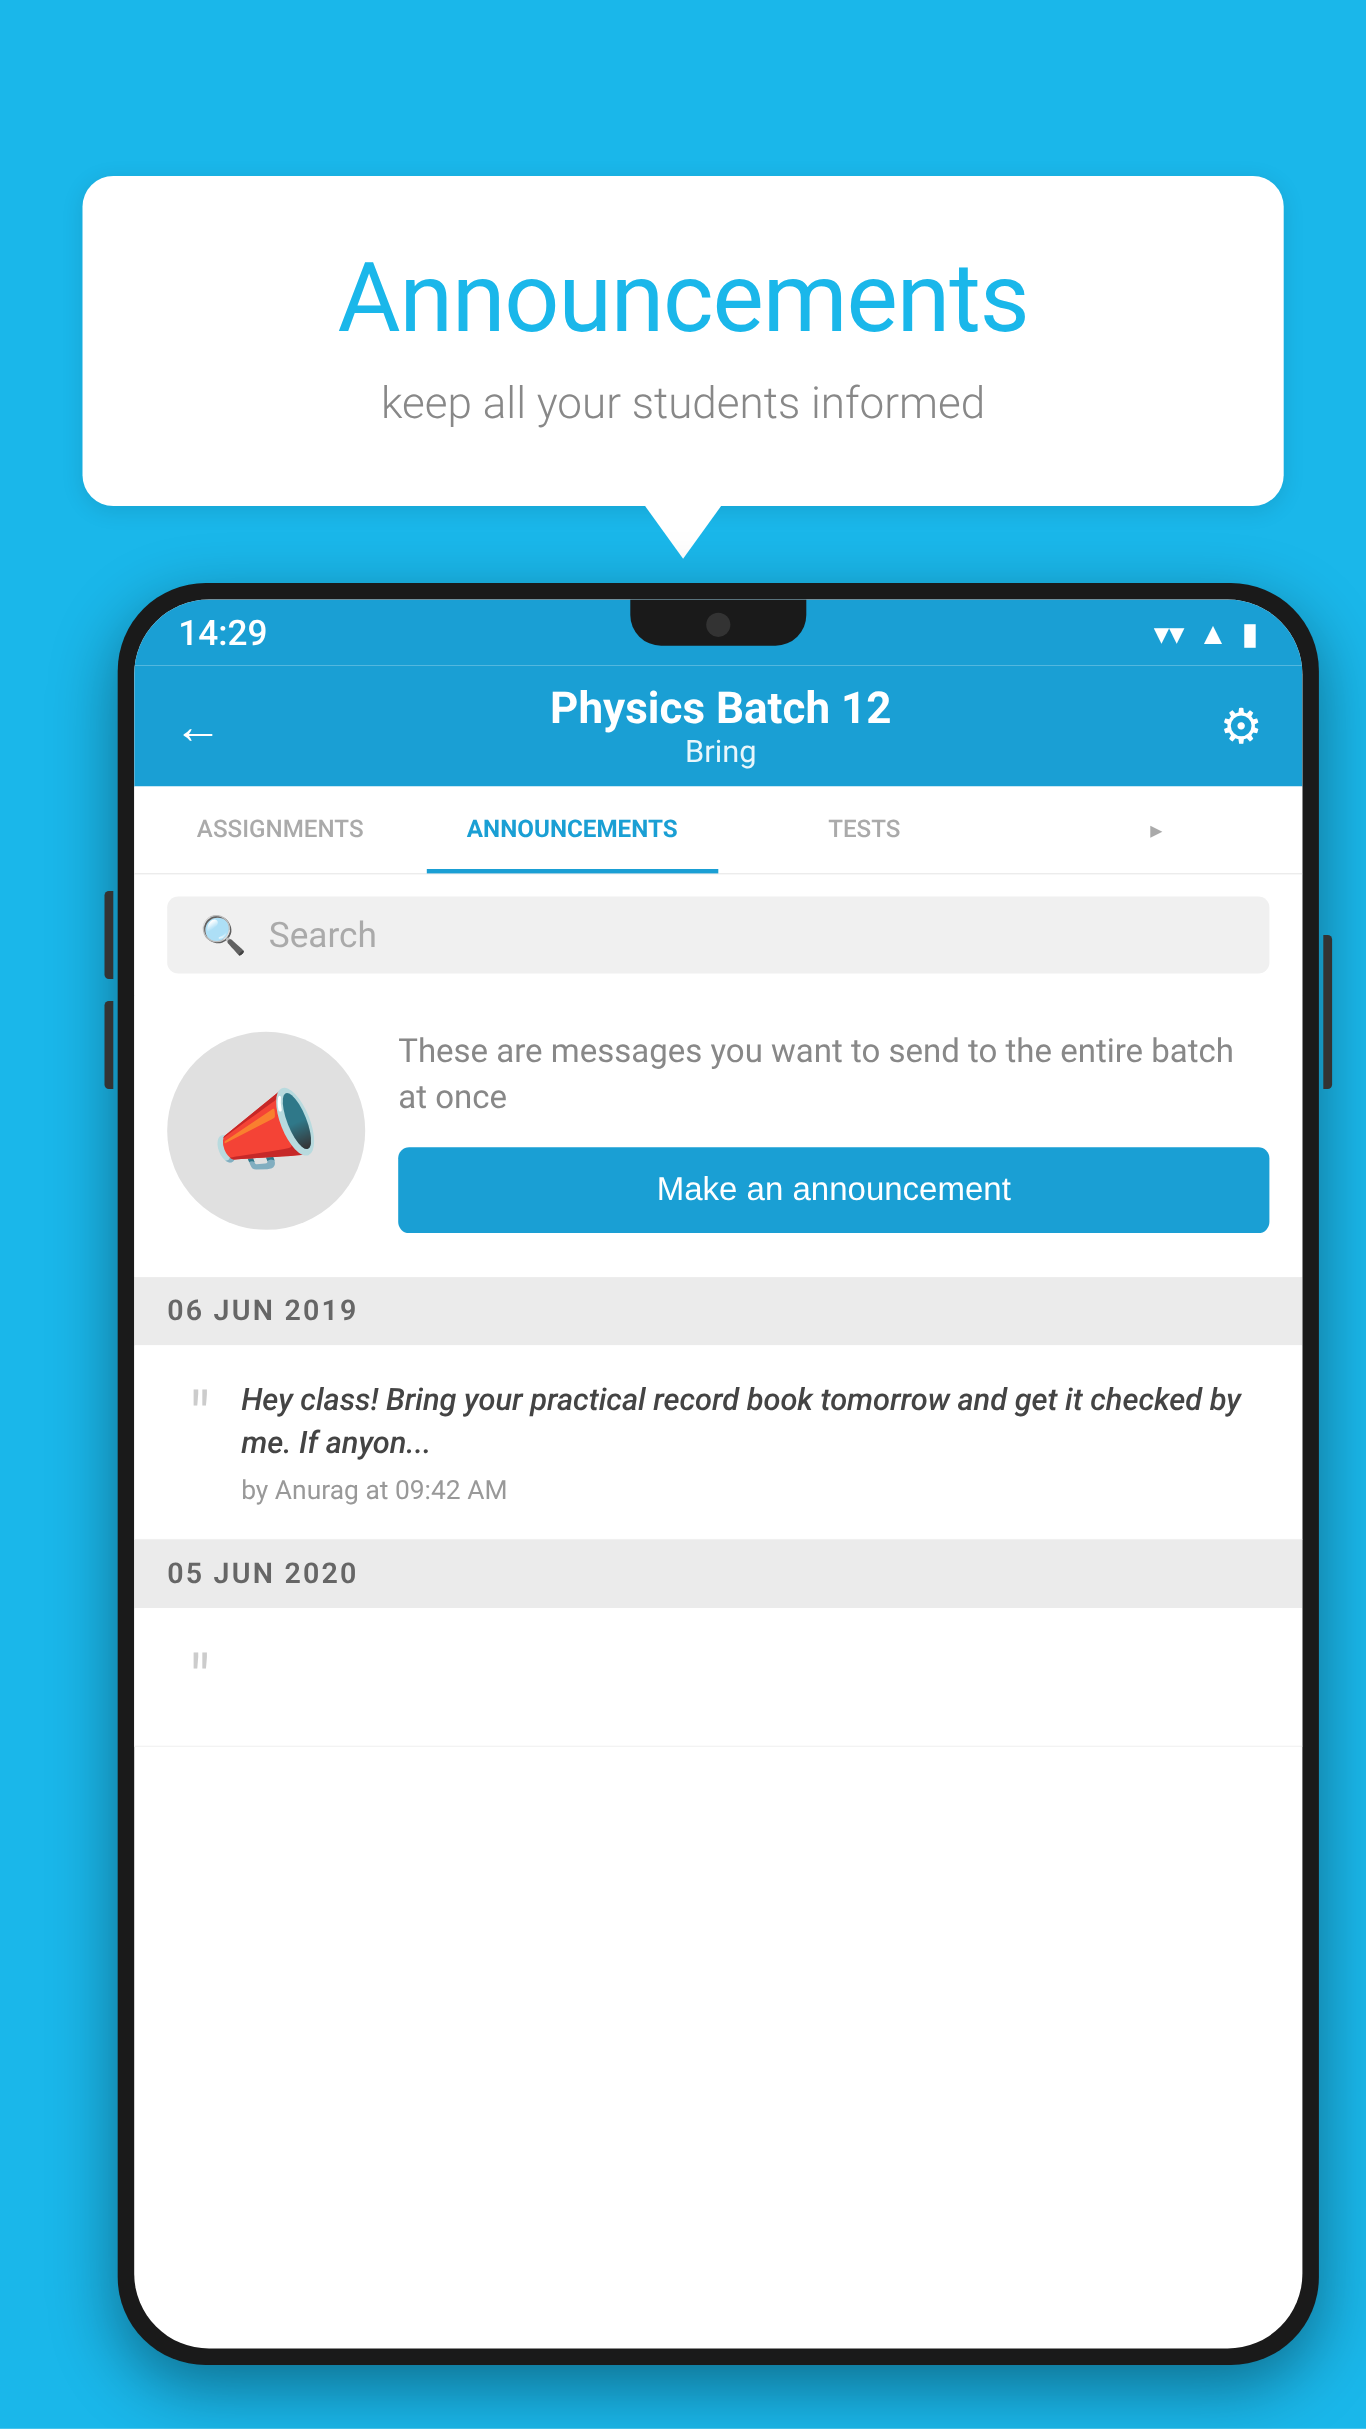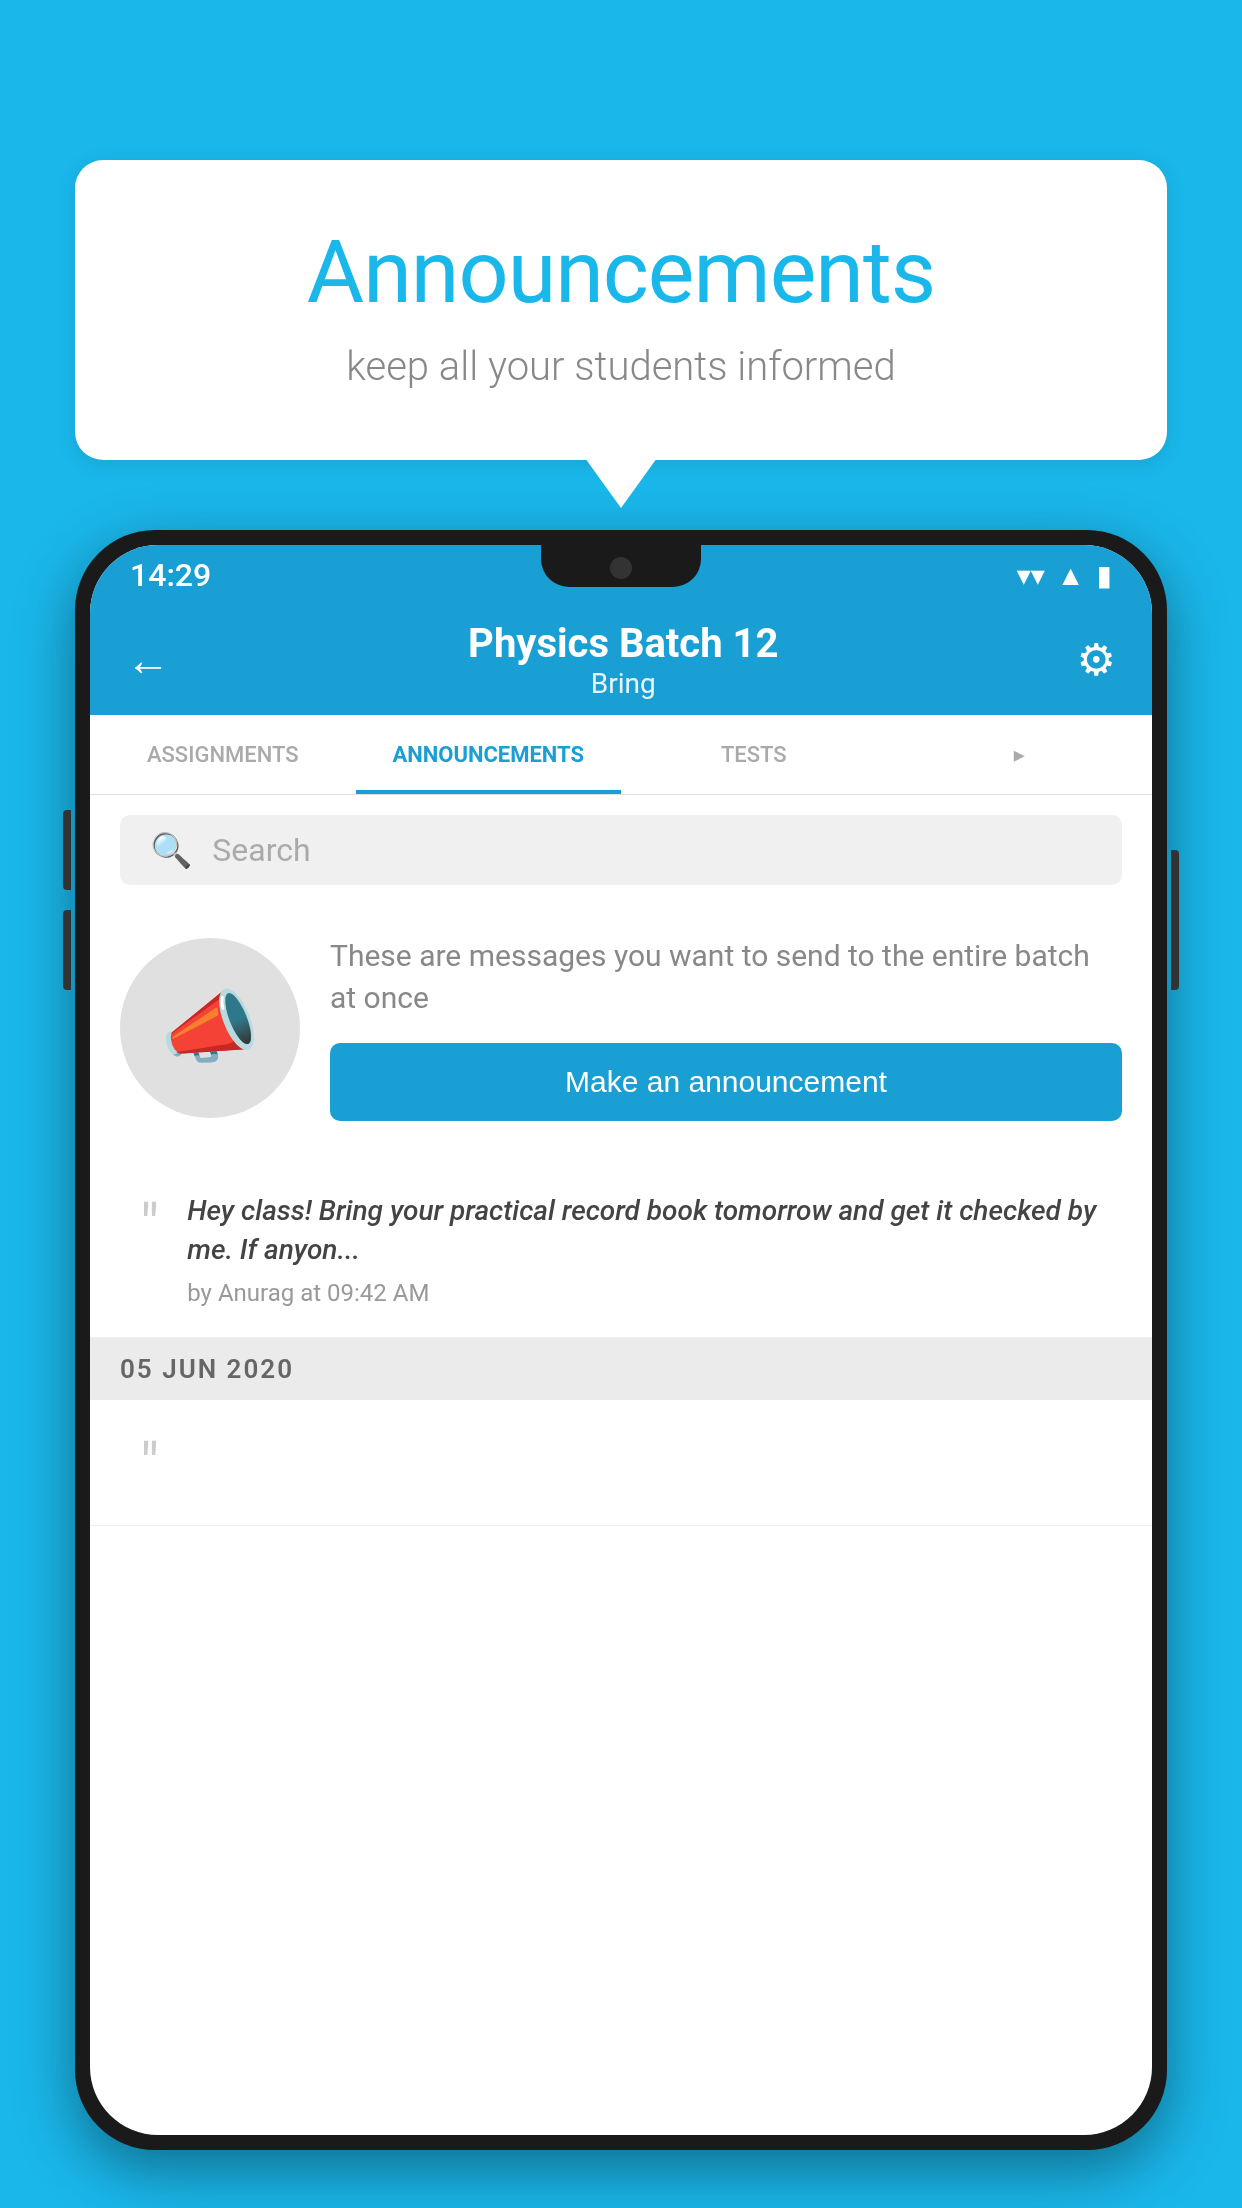--- a/index.html
+++ b/index.html
@@ -67,20 +67,21 @@
     }
 
     .phone-frame {
       width: 100%;
       height: 1620px;
       background: #1a1a1a;
       border-radius: 80px;
       position: relative;
       padding: 15px;
       box-shadow: 0 20px 60px rgba(0,0,0,0.4);
+      margin-left: 32px;
     }
 
     
     .phone-screen-outer {
       width: 100%;
       height: 100%;
       background: #fff;
       border-radius: 68px;
       overflow: hidden;
       position: relative;
@@ -426,20 +427,23 @@
       <div class="promo-card">
         <div class="promo-avatar">
           <span class="megaphone-icon">📣</span>
         </div>
         <div class="promo-content">
           <div class="promo-text">These are messages you want to send to the entire batch at once</div>
           <button class="make-announcement-btn">Make an announcement</button>
         </div>
       </div>
 
+      <div class="date-separator">
+        <span class="date-text">06  JUN  2019</span>
+      </div>
 
       <div class="announcement-item">
         <span class="quote-icon">"</span>
         <div class="announcement-content">
           <div class="announcement-text">Hey class! Bring your practical record book tomorrow and get it checked by me. If anyon...</div>
           <div class="announcement-meta">by Anurag at 09:42 AM</div>
         </div>
       </div>
 
       <div class="date-separator">

